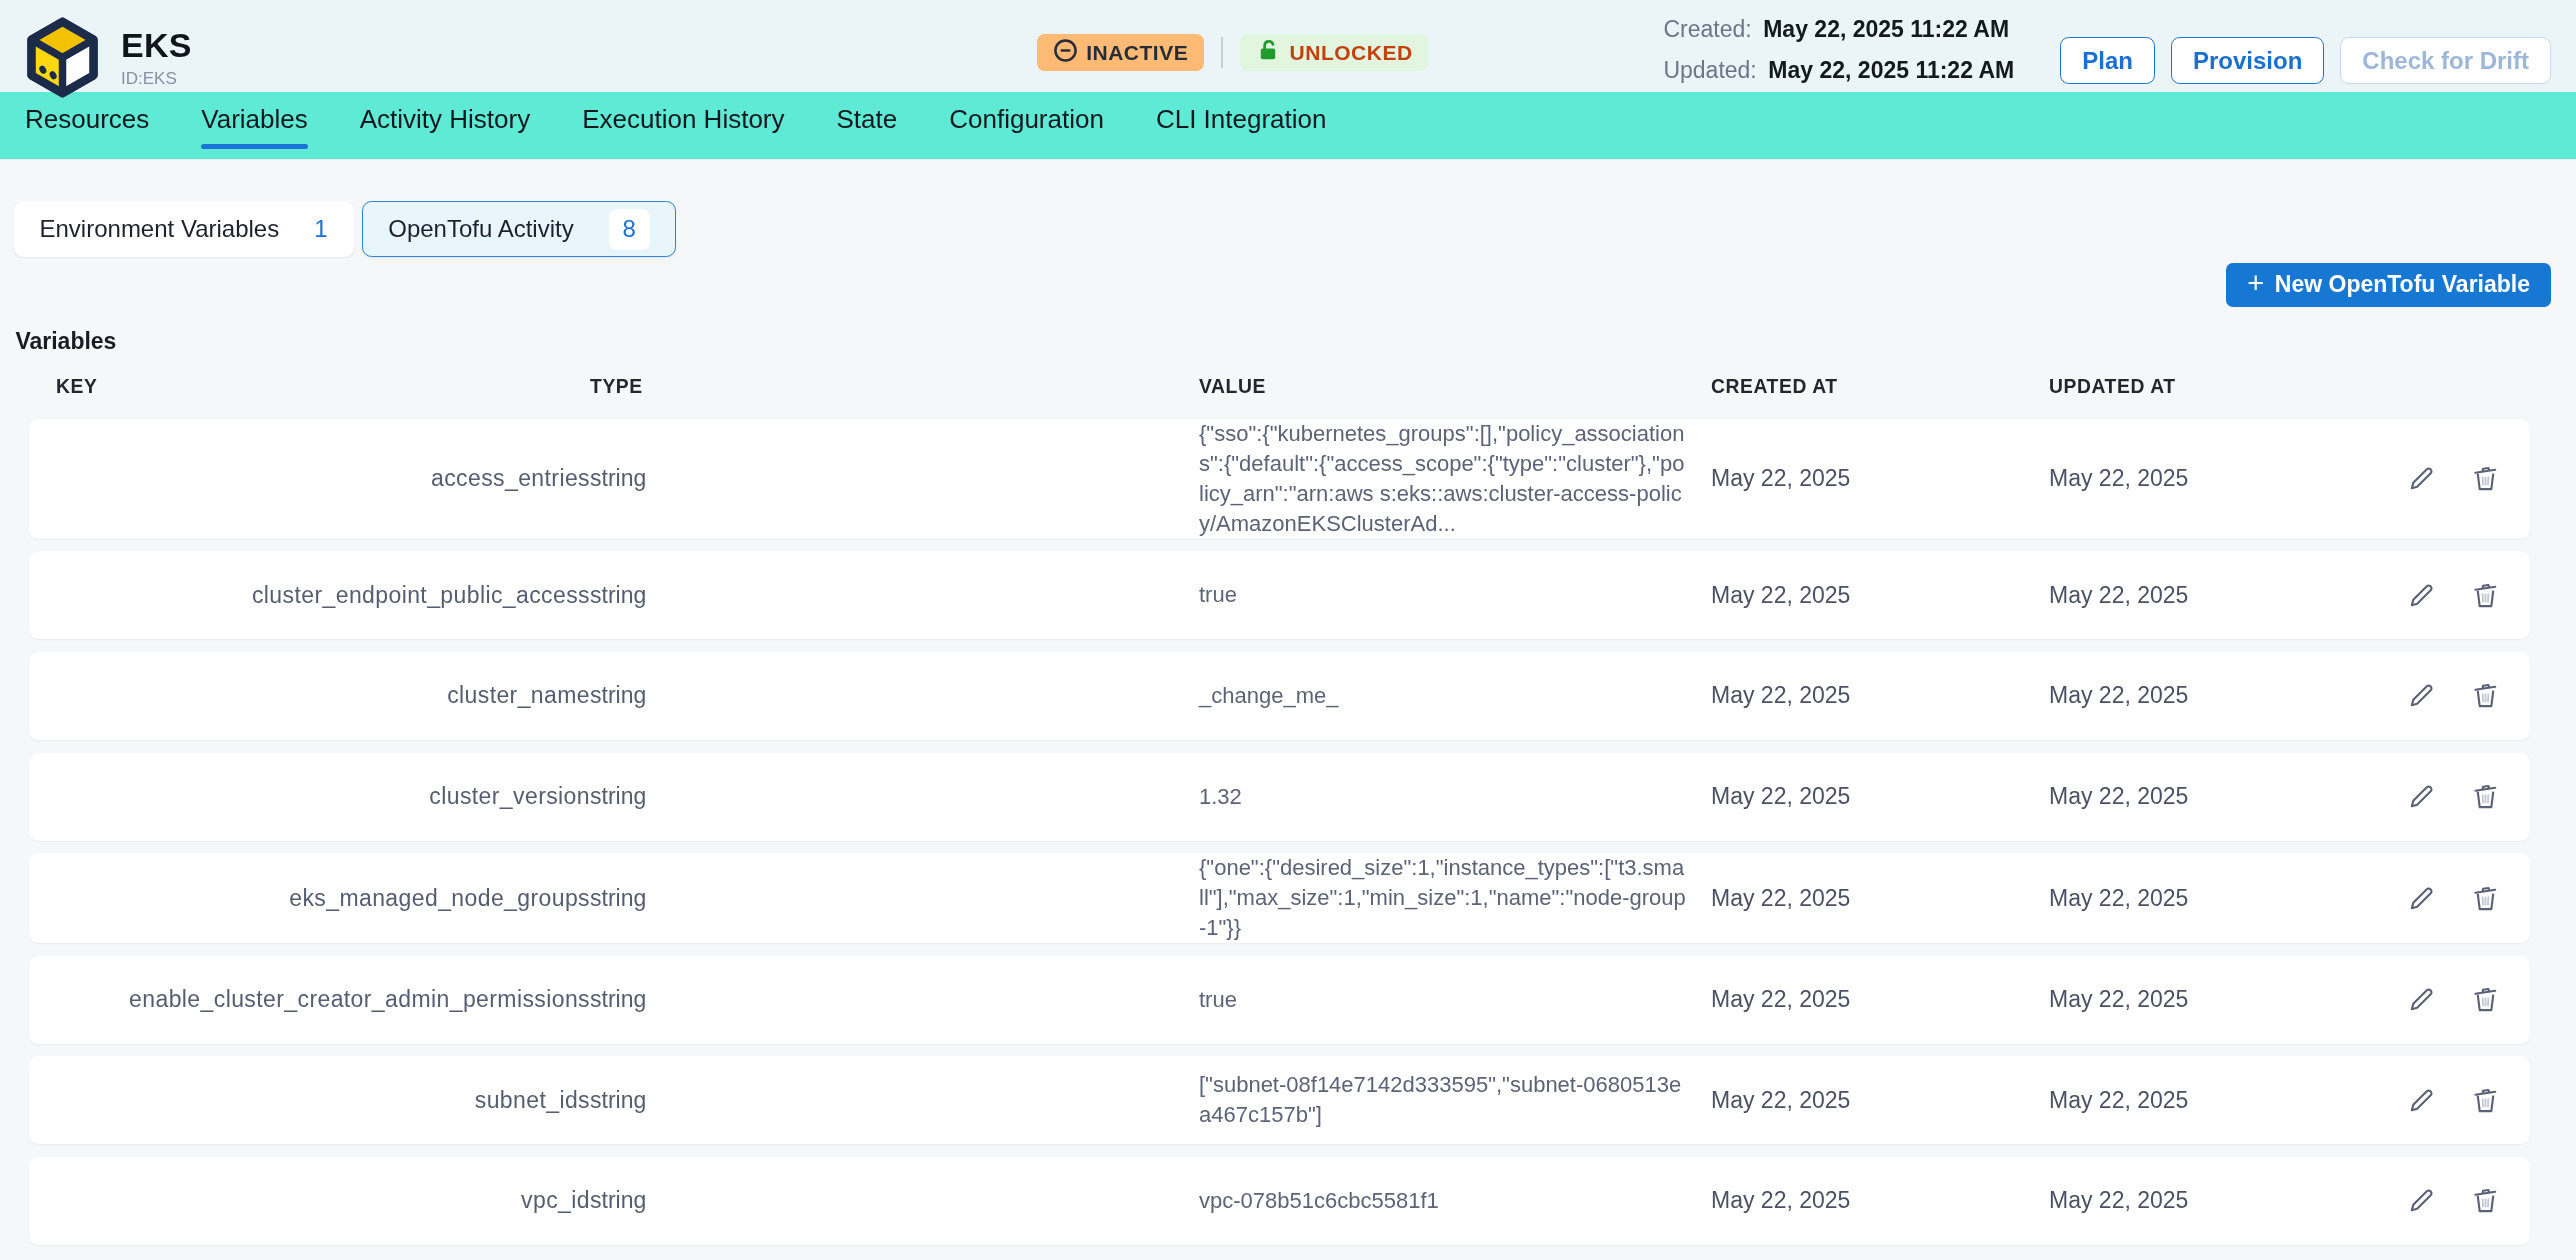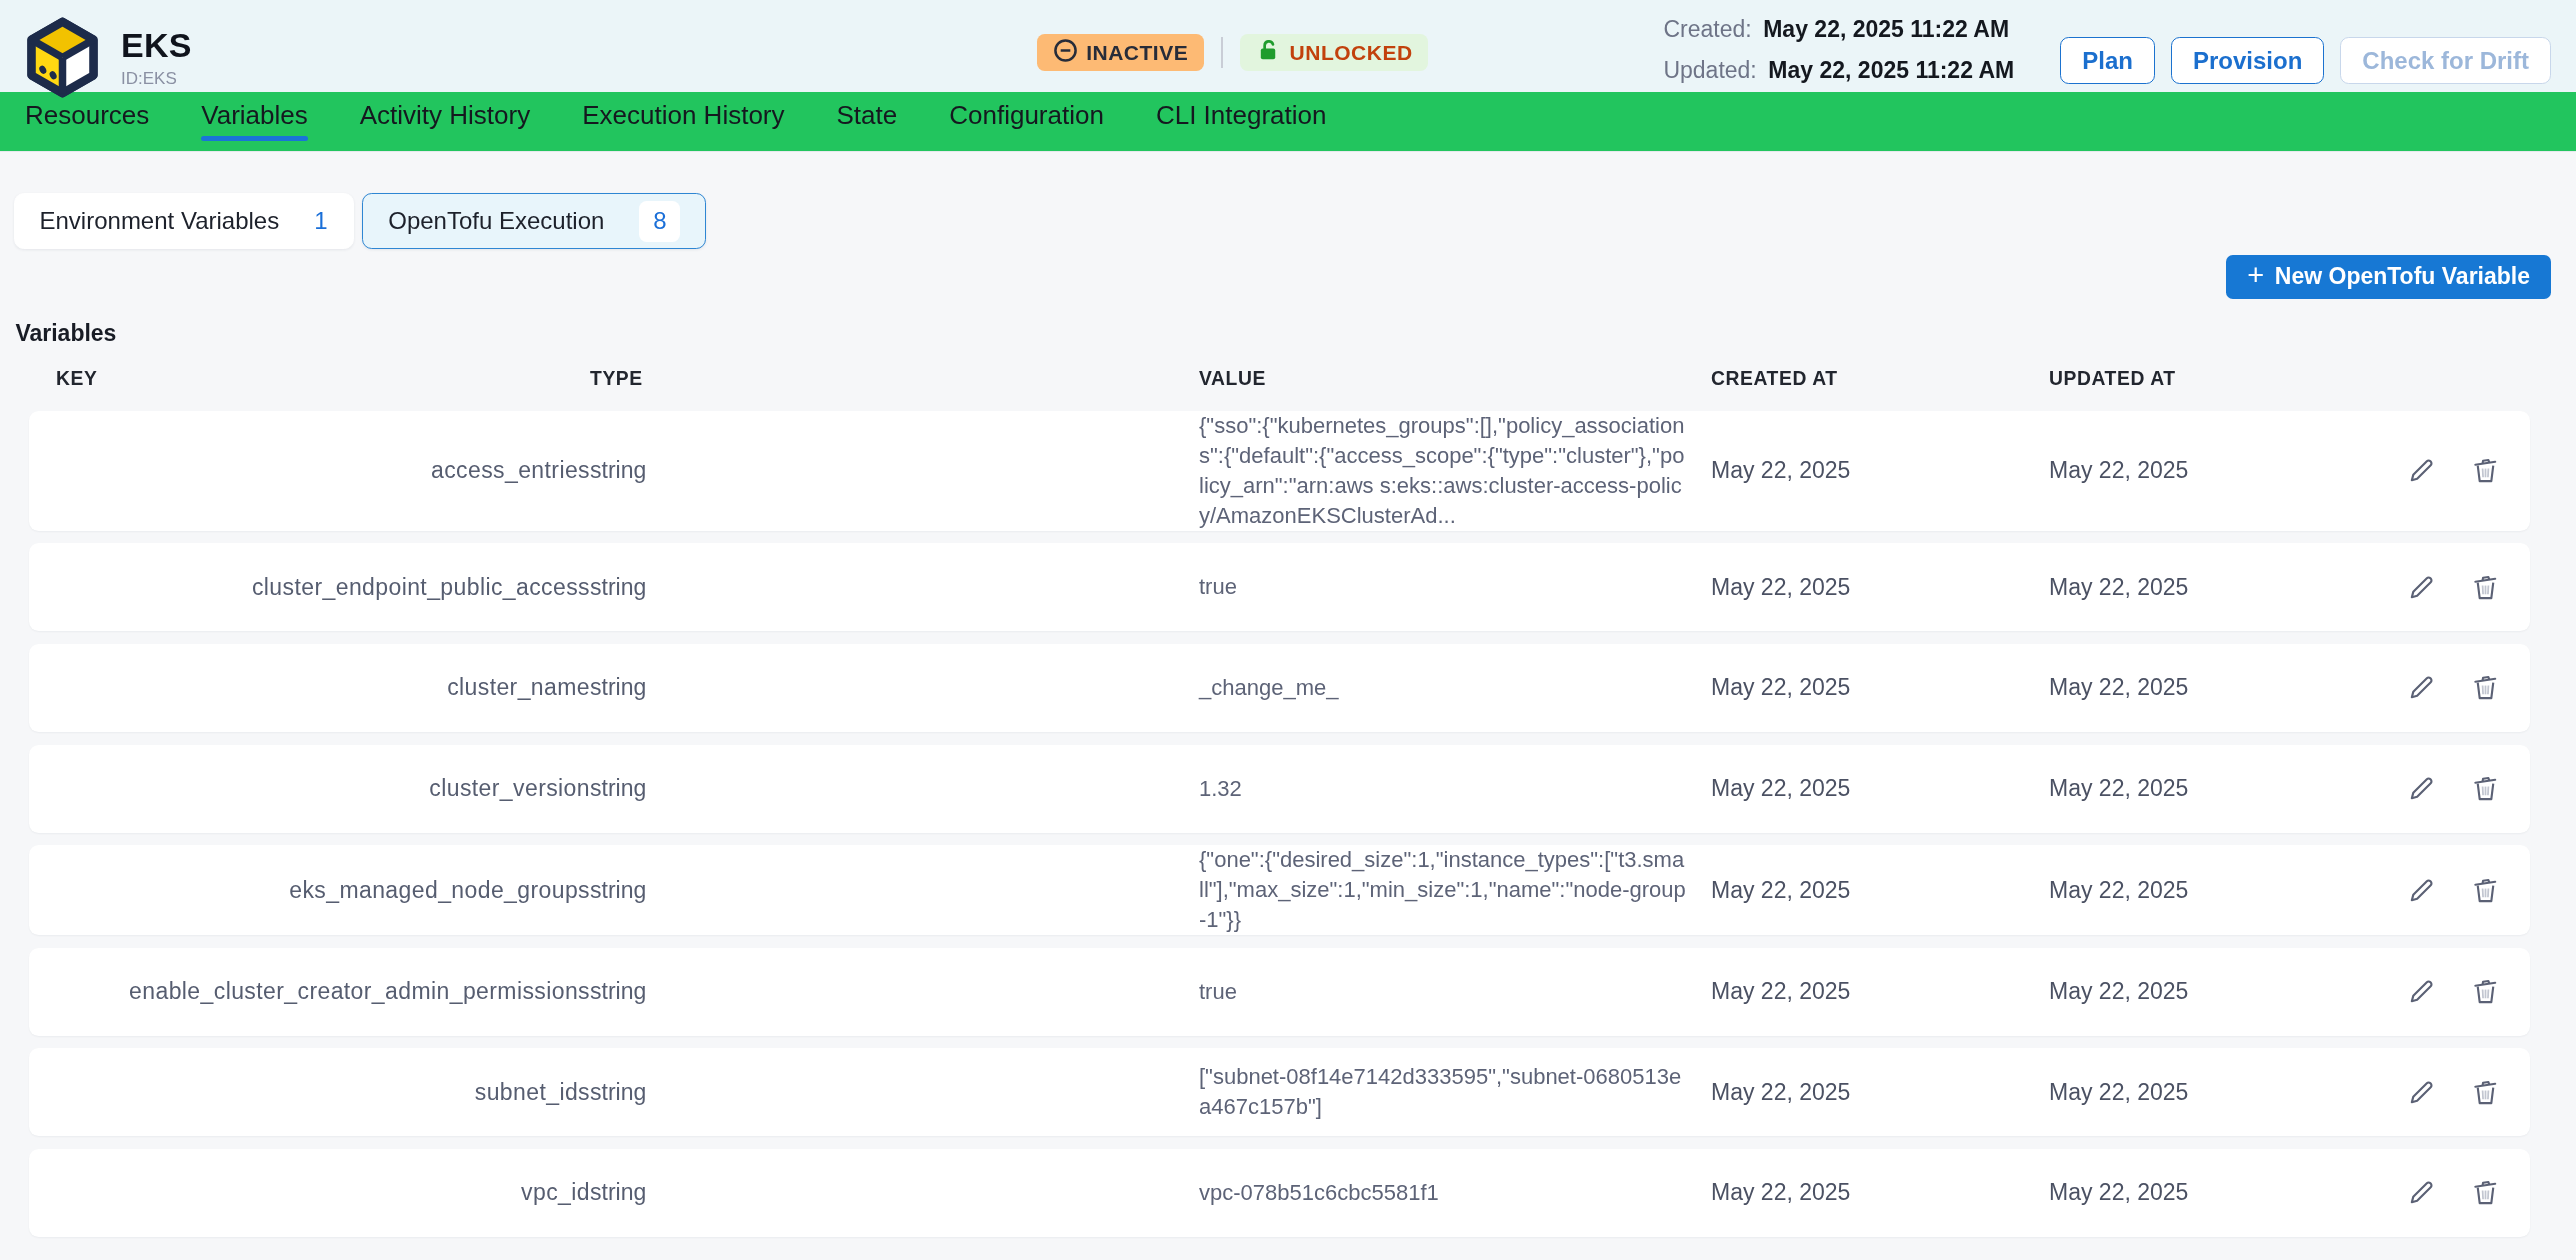--- a/index.html
+++ b/index.html
@@ -43,21 +43,21 @@
   .header-buttons { display:flex; gap:16px;margin-top:21px; }
   .btn {
     font-family:inherit; font-size:24px; font-weight:700;
     border-radius:8.7px; padding:8.7px 21px; background:#ffffff;
     border:1.9px solid #1b72cf; color:#1b6fce; cursor:pointer; line-height:1.15;
   }
   .btn.disabled { border-color:#c8d7eb; color:#9cb7da; cursor:default; }
 
   
   .tabbar {
-    height:60px; background:#22c55e; border-bottom:1.9px solid #e7e9ee;
+    height:68px; background:#5eead4; border-bottom:1.9px solid #e7e9ee;
     display:flex; align-items:stretch; gap:52px; padding:0 0 12px 25px;
   }
   .tab {
     display:flex; align-items:center; font-size:26px; color:#15181f;
     position:relative; cursor:pointer; white-space:nowrap;
   }
   .tab.active::after {
     content:""; position:absolute; left:0; right:0; bottom:-1.9px;
     height:4.8px; background:#1a74d8; border-radius:2.9px;
   }
@@ -195,21 +195,21 @@
 
 <main class="content">
 
   <div class="subtab-row">
     <div class="subtabs">
       <div class="subtab">
         <span>Environment Variables</span>
         <span class="count">1</span>
       </div>
       <div class="subtab active">
-        <span>OpenTofu Execution</span>
+        <span>OpenTofu Activity</span>
         <span class="count">8</span>
       </div>
     </div>
     <button class="new-var-btn">
       <span class="plus">+</span>
       <span>New OpenTofu Variable</span>
     </button>
   </div>
 
   <div class="section-title">Variables</div>

